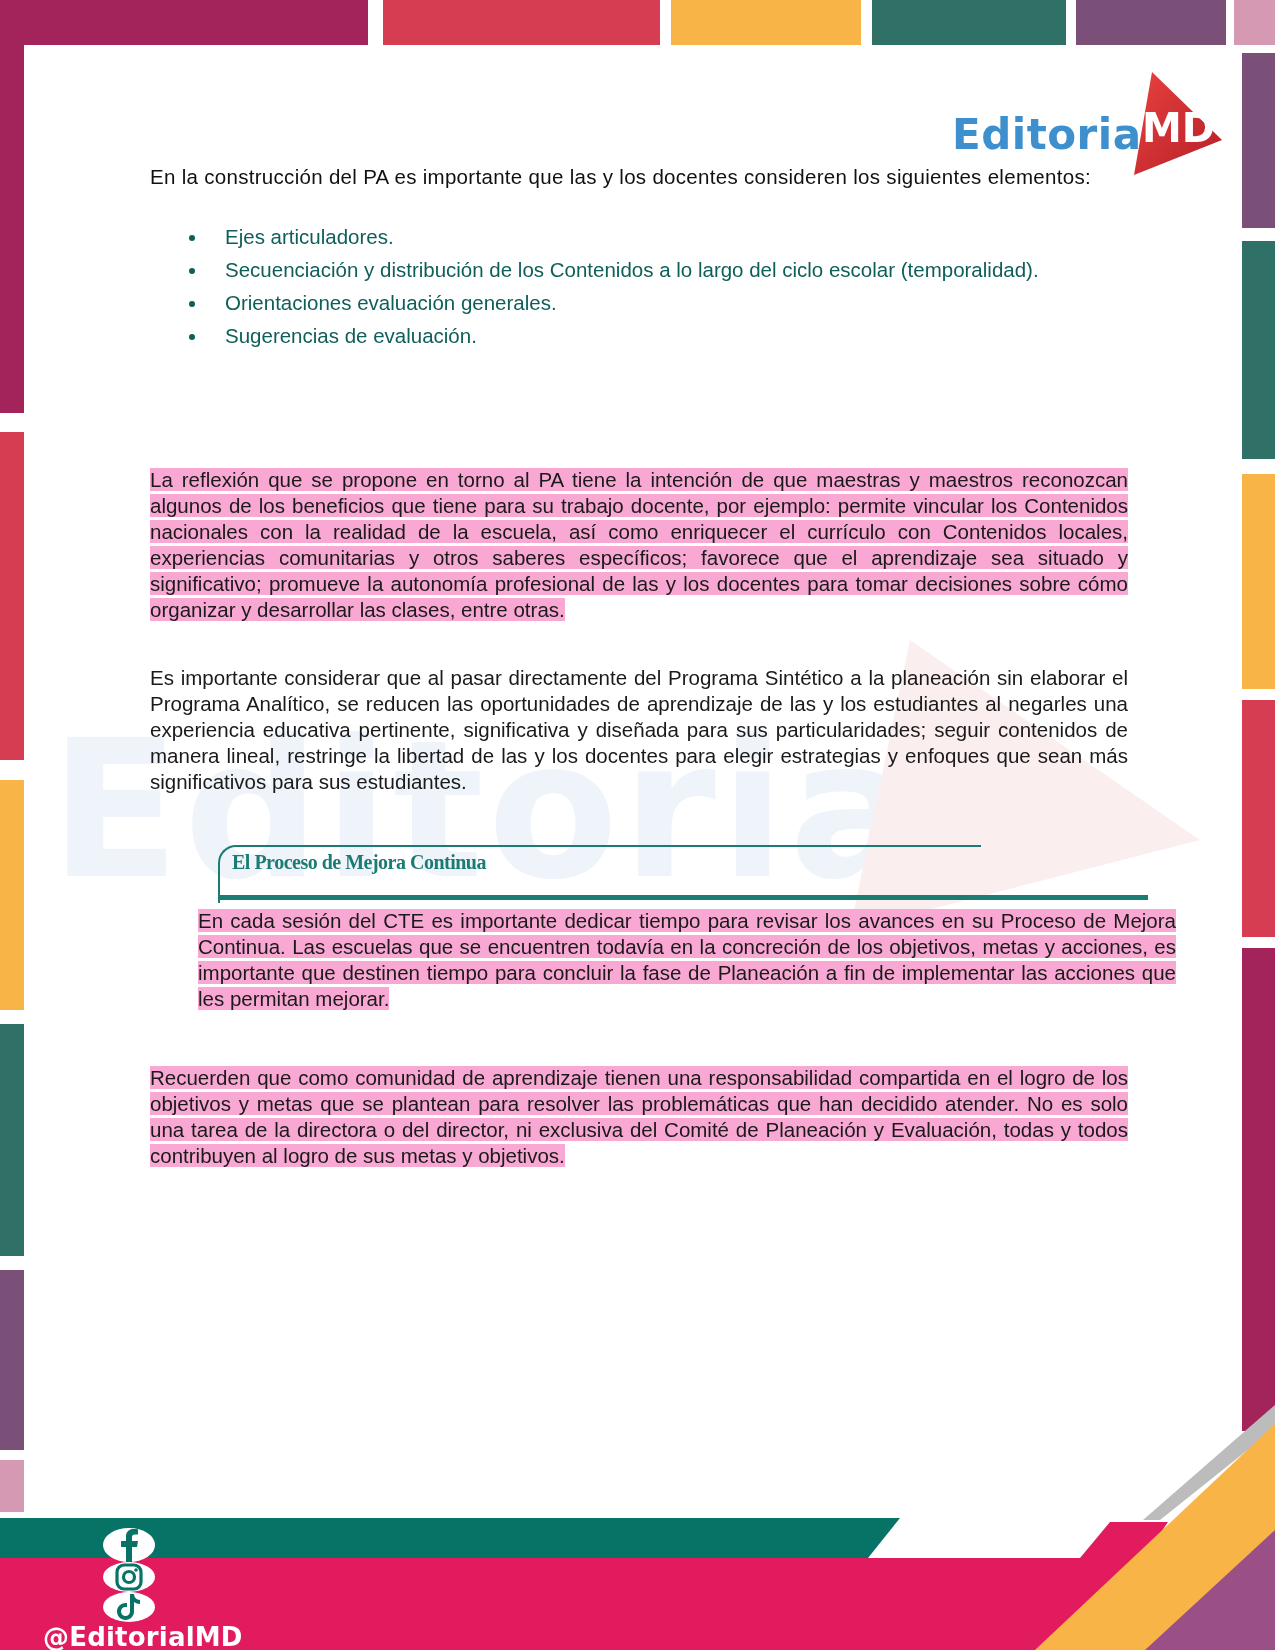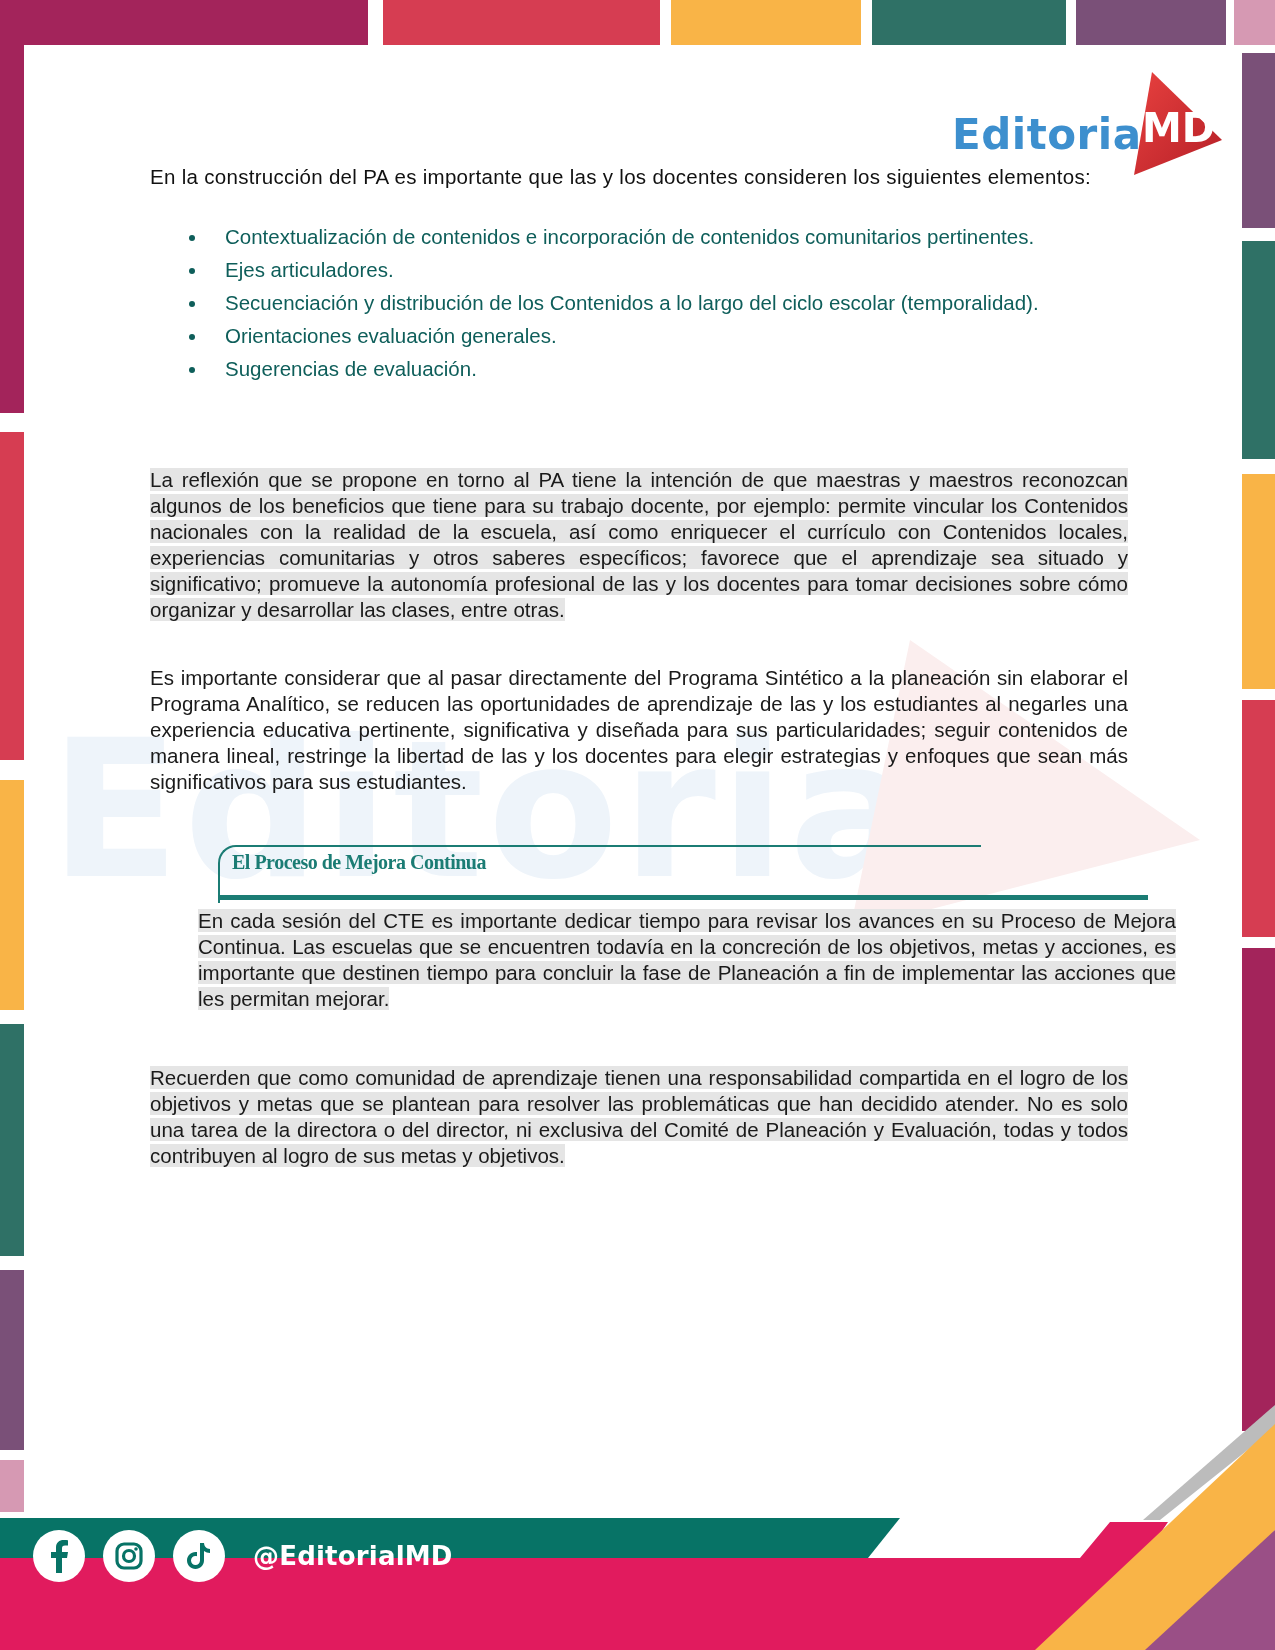--- a/index.html
+++ b/index.html
@@ -34,21 +34,21 @@
   .logo-mark { position: absolute; left: 172px; top: 0; width: 100px; height: 110px; }
 
   
   .content { position: absolute; left: 150px; width: 978px; z-index: 2; font-size: 20.5px; line-height: 26px; }
   .intro { top: 164px; font-weight: normal; text-align: justify; text-align-last: left; color: #111; letter-spacing: 0.3px; }
   .bullets { position: absolute; left: 185px; top: 224px; width: 943px; z-index: 2; list-style: none; }
   .bullets li { position: relative; padding-left: 40px; color: #0e5e5a; font-size: 20.5px; line-height: 26px; text-align: justify; margin-bottom: 7px; }
   .bullets li::before { content: ""; position: absolute; left: 4px; top: 11px; width: 6px; height: 6px; border-radius: 50%; background: #0e5e5a; }
 
   .para { text-align: justify; text-align-last: left; }
-  .hl { background: #e5e5e5; box-decoration-break: clone; -webkit-box-decoration-break: clone; }
+  .hl { background: #f9a8d4; box-decoration-break: clone; -webkit-box-decoration-break: clone; }
   .p1 { top: 467px; }
   .p2 { top: 665px; }
   .p3 { top: 908px; margin-left: 48px; }
   .p4 { top: 1065px; }
 
   
   .section-heading { position: absolute; left: 218px; top: 845px; width: 930px; height: 60px; z-index: 2; }
   .section-heading .top-line { position: absolute; left: 18px; top: 0; width: 745px; height: 2px; background: #1b7c74; }
   .section-heading .curve { position: absolute; left: 0; top: 0; width: 20px; height: 58px; border-left: 2px solid #1b7c74; border-top: 2px solid #1b7c74; border-top-left-radius: 18px; }
   .section-heading .bottom-line { position: absolute; left: 2px; top: 50px; width: 928px; height: 5px; background: #1b7c74; }
@@ -102,21 +102,20 @@
       </linearGradient>
     </defs>
     <polygon points="28,2 98,70 10,105" fill="url(#lg)"></polygon>
     <text x="18" y="72" font-family="DejaVu Sans, sans-serif" font-weight="bold" font-size="40" fill="#ffffff">MD</text>
   </svg>
 </div>
 
 <p class="content intro">En la construcción del PA es importante que las y los docentes consideren los siguientes elementos:</p>
 
 <ul class="bullets">
-  <li>Contextualización de contenidos e incorporación de contenidos comunitarios pertinentes.</li>
   <li>Ejes articuladores.</li>
   <li>Secuenciación y distribución de los Contenidos a lo largo del ciclo escolar (temporalidad).</li>
   <li>Orientaciones evaluación generales.</li>
   <li>Sugerencias de evaluación.</li>
 </ul>
 
 <p class="content para p1"><span class="hl">La reflexión que se propone en torno al PA tiene la intención de que maestras y maestros reconozcan algunos de los beneficios que tiene para su trabajo docente, por ejemplo: permite vincular los Contenidos nacionales con la realidad de la escuela, así como enriquecer el currículo con Contenidos locales, experiencias comunitarias y otros saberes específicos; favorece que el aprendizaje sea situado y significativo; promueve la autonomía profesional de las y los docentes para tomar decisiones sobre cómo organizar y desarrollar las clases, entre otras.</span></p>
 
 <p class="content para p2">Es importante considerar que al pasar directamente del Programa Sintético a la planeación sin elaborar el Programa Analítico, se reducen las oportunidades de aprendizaje de las y los estudiantes al negarles una experiencia educativa pertinente, significativa y diseñada para sus particularidades; seguir contenidos de manera lineal, restringe la libertad de las y los docentes para elegir estrategias y enfoques que sean más significativos para sus estudiantes.</p>
 
@@ -137,21 +136,21 @@
 
   <polygon points="1275,1405 1275,1428 1160,1520 1143,1520" fill="#bcbcbc"></polygon>
 
   <polygon points="0,1558 1080,1558 1110,1522 1168,1522 1082,1650 0,1650" fill="#e11b5e"></polygon>
 
   <polygon points="1275,1424 1275,1530 1180,1650 1035,1650" fill="#f9b447"></polygon>
 
   <polygon points="1275,1530 1275,1650 1145,1650" fill="#9a4f86"></polygon>
 </svg>
 
-<div class="social" style="left:33px;">
+<div class="social" style="left:33px;flex-direction:column;">
   <div class="social-icon">
     <svg width="28" height="34" viewBox="0 0 28 34">
       <path d="M17 34V19h5l1-6h-6V9.5c0-1.8.6-3 3.1-3H23V1.3C22.4 1.2 20.6 1 18.6 1 14.3 1 11 3.6 11 8.6V13H6v6h5v15z" fill="#077366"></path>
     </svg>
   </div>
   <div class="social-icon">
     <svg width="30" height="30" viewBox="0 0 30 30">
       <rect x="3" y="3" width="24" height="24" rx="7" fill="none" stroke="#077366" stroke-width="3.2"></rect>
       <circle cx="15" cy="15" r="5.5" fill="none" stroke="#077366" stroke-width="3.2"></circle>
       <circle cx="22" cy="8" r="1.8" fill="#077366"></circle>

